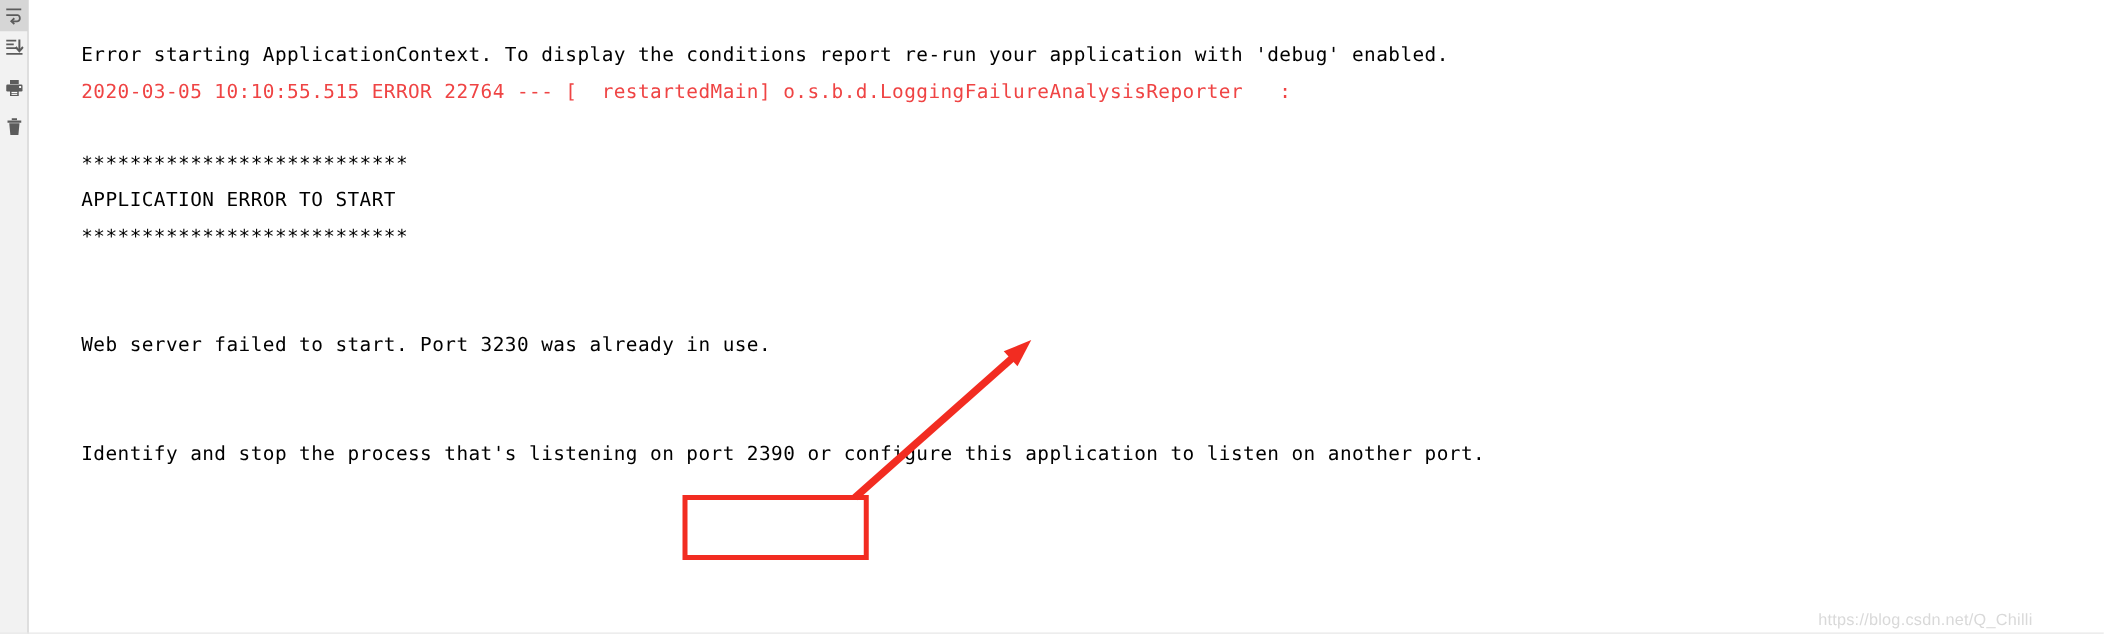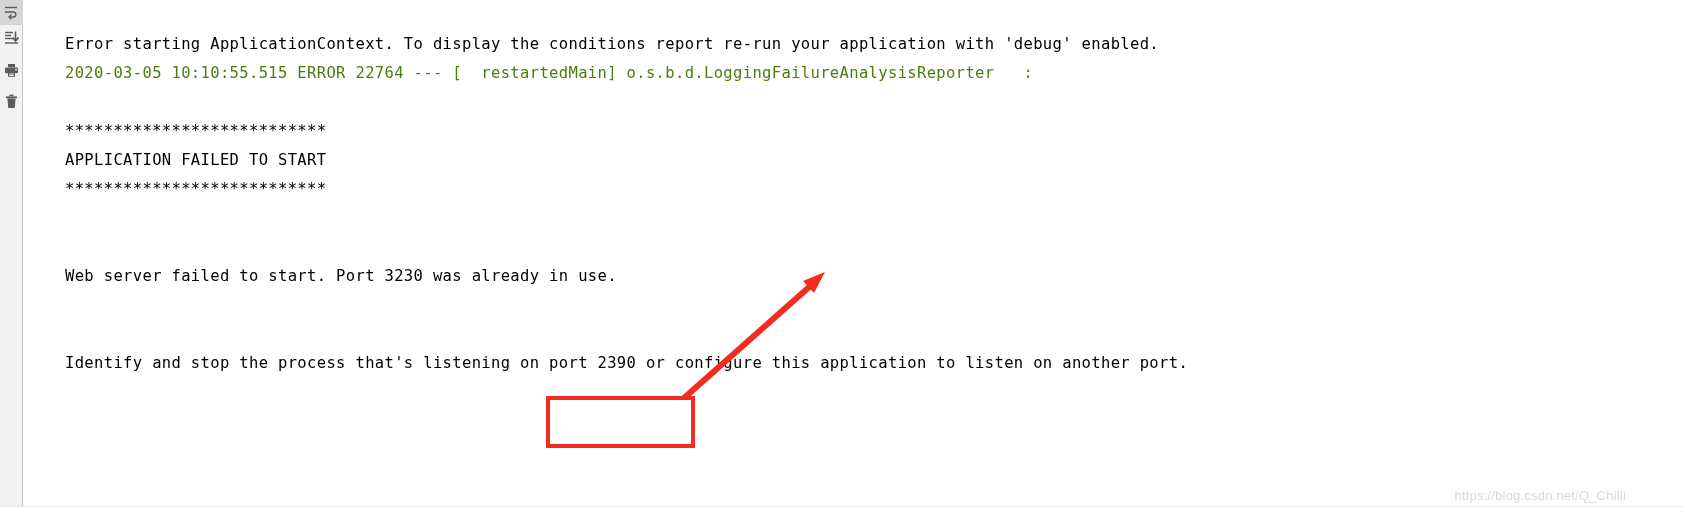--- a/index.html
+++ b/index.html
@@ -62,21 +62,21 @@
   .line {
     font-family: "DejaVu Sans Mono", "Liberation Mono", monospace;
     font-size: 15.5px;
     line-height: 29px;
     height: 29px;
     white-space: pre;
     color: #000000;
     letter-spacing: 0.35px;
   }
   .line.err {
-    color: #4d7c0f;
+    color: #ef4444;
   }
   .line.blank {
     color: transparent;
   }
 
   
   .overlay {
     position: absolute;
     left: 0;
     top: 0;
@@ -167,21 +167,21 @@
 
   </div>
 
   <div class="console">
     <div class="console-scroll">
 
       <div class="line">Error starting ApplicationContext. To display the conditions report re-run your application with 'debug' enabled.</div>
       <div class="line err">2020-03-05 10:10:55.515 ERROR 22764 --- [  restartedMain] o.s.b.d.LoggingFailureAnalysisReporter   :</div>
       <div class="line blank"></div>
       <div class="line">***************************</div>
-      <div class="line">APPLICATION FAILED TO START</div>
+      <div class="line">APPLICATION ERROR TO START</div>
       <div class="line">***************************</div>
       <div class="line blank"></div>
       <div class="line blank"></div>
       <div class="line">Web server failed to start. Port 3230 was already in use.</div>
       <div class="line blank"></div>
       <div class="line blank"></div>
       <div class="line">Identify and stop the process that's listening on port 2390 or configure this application to listen on another port.</div>
 
     </div>
 

